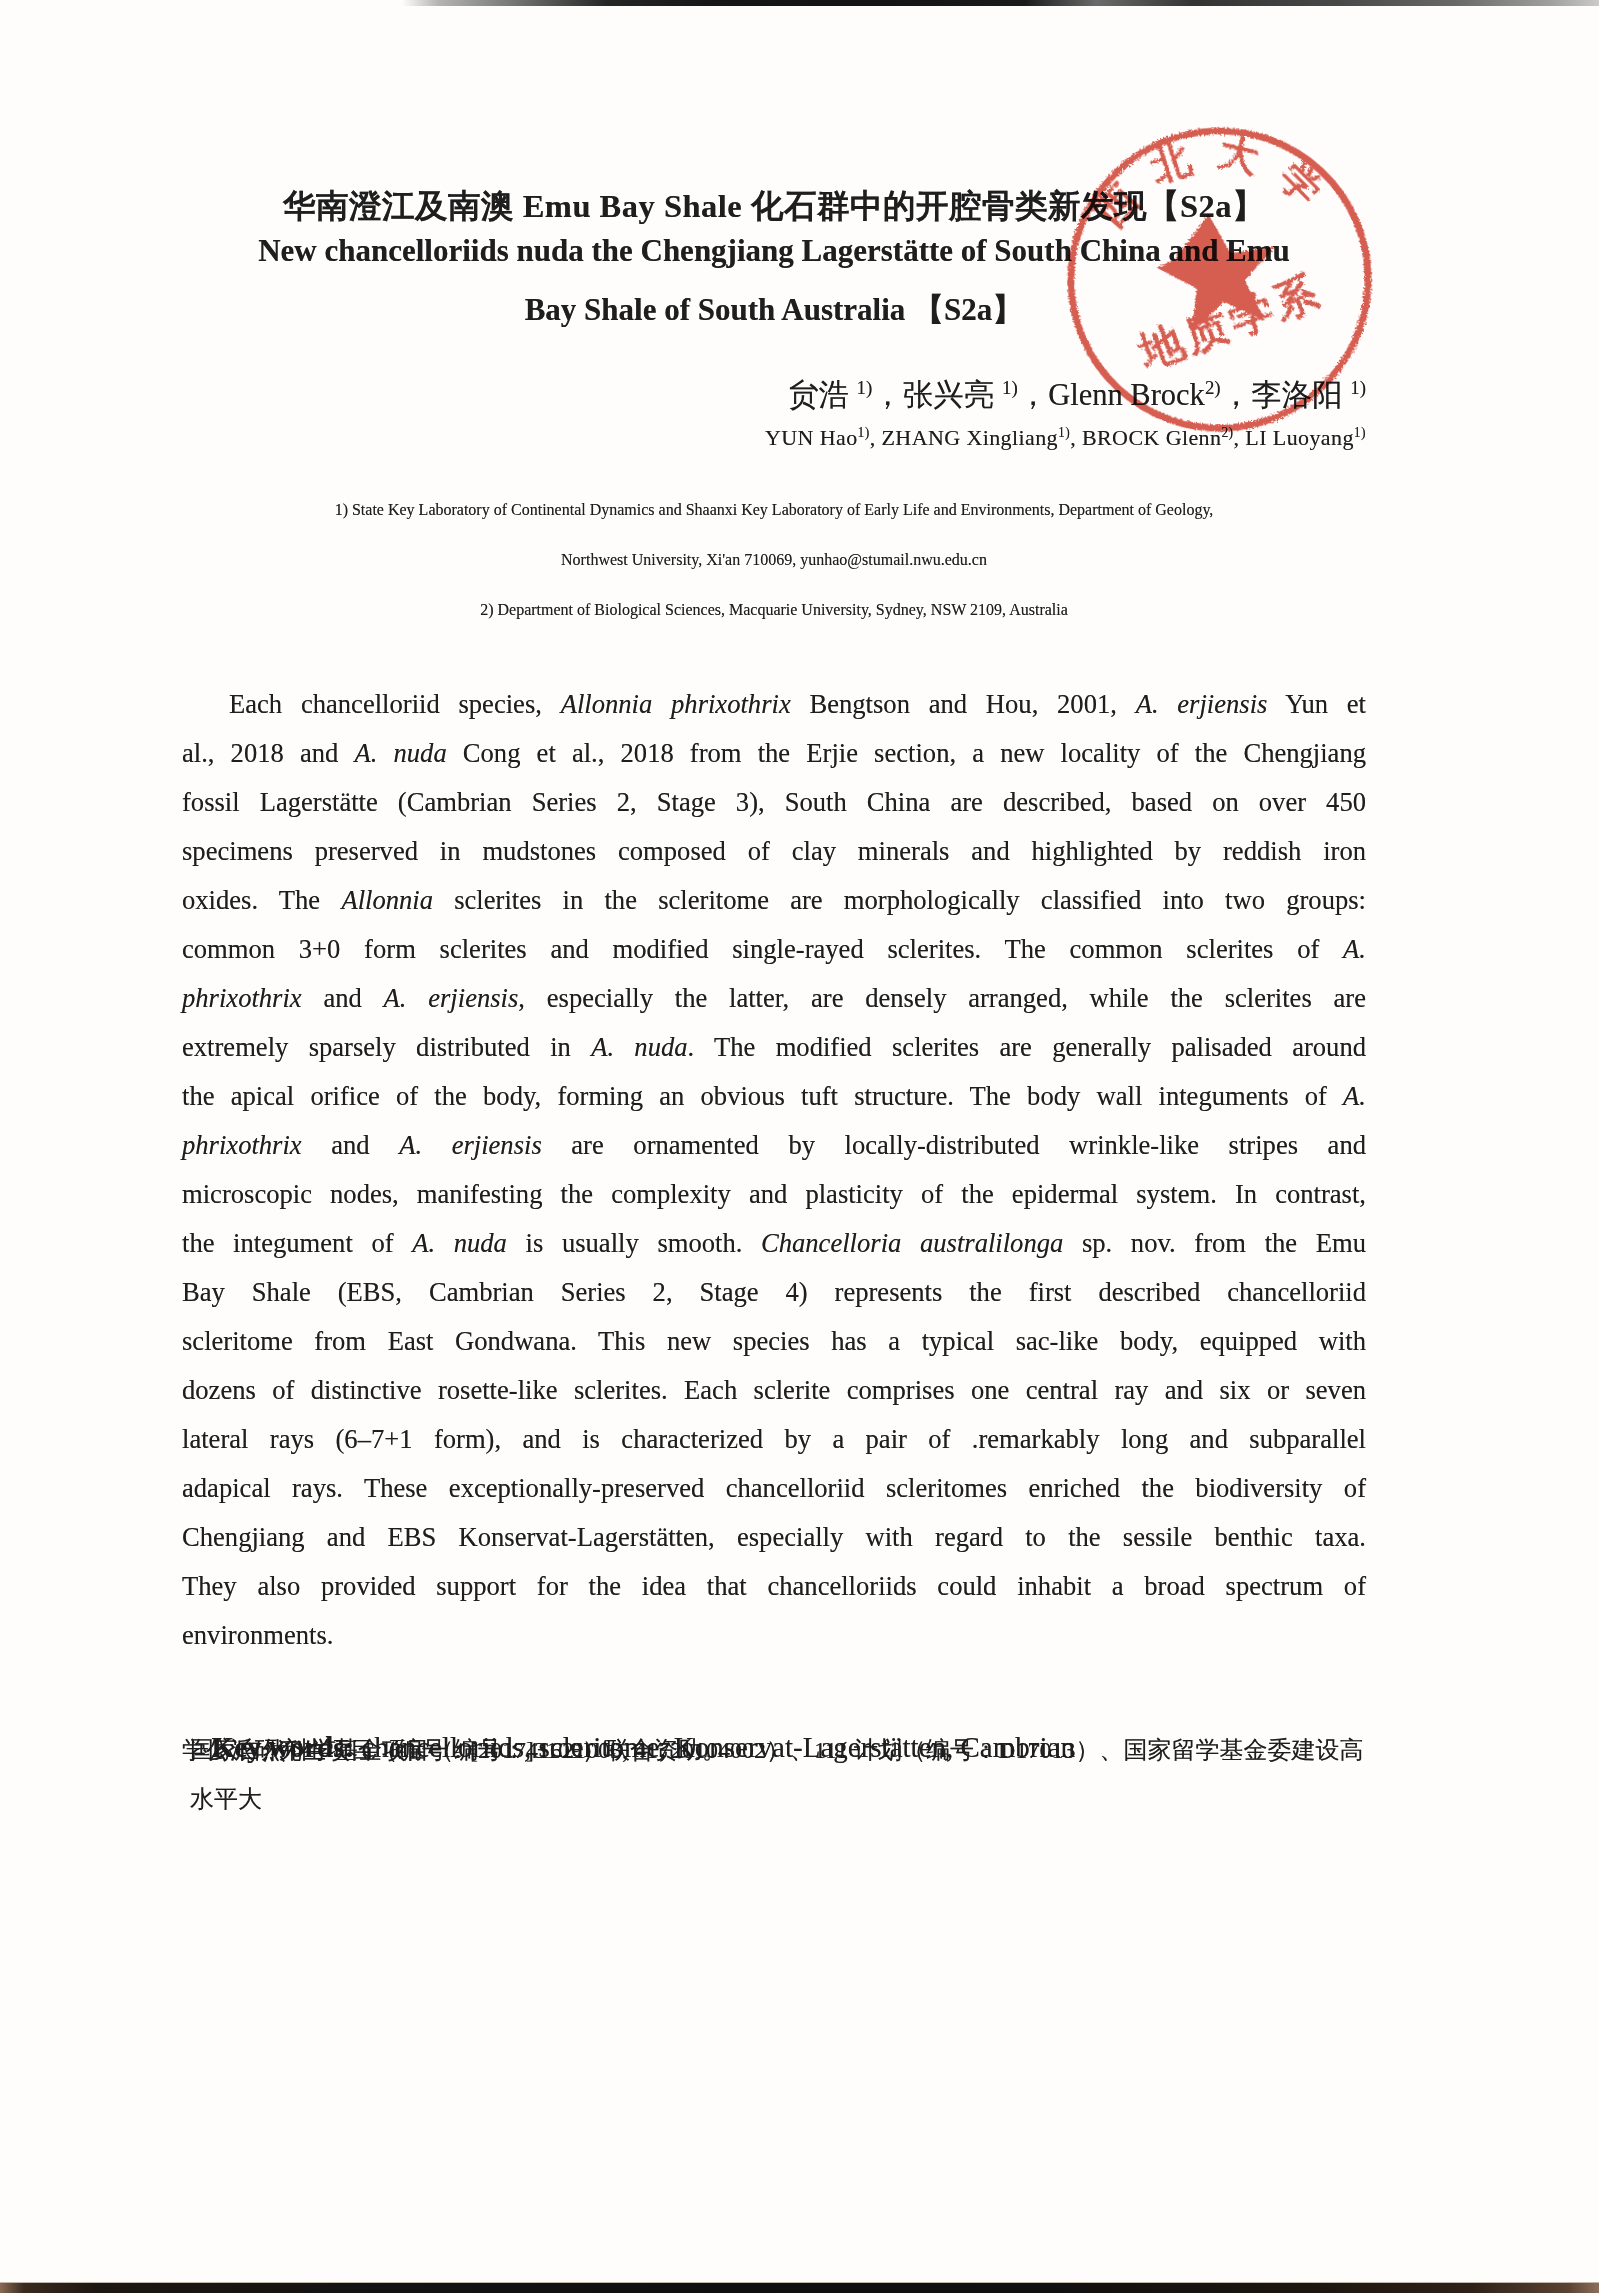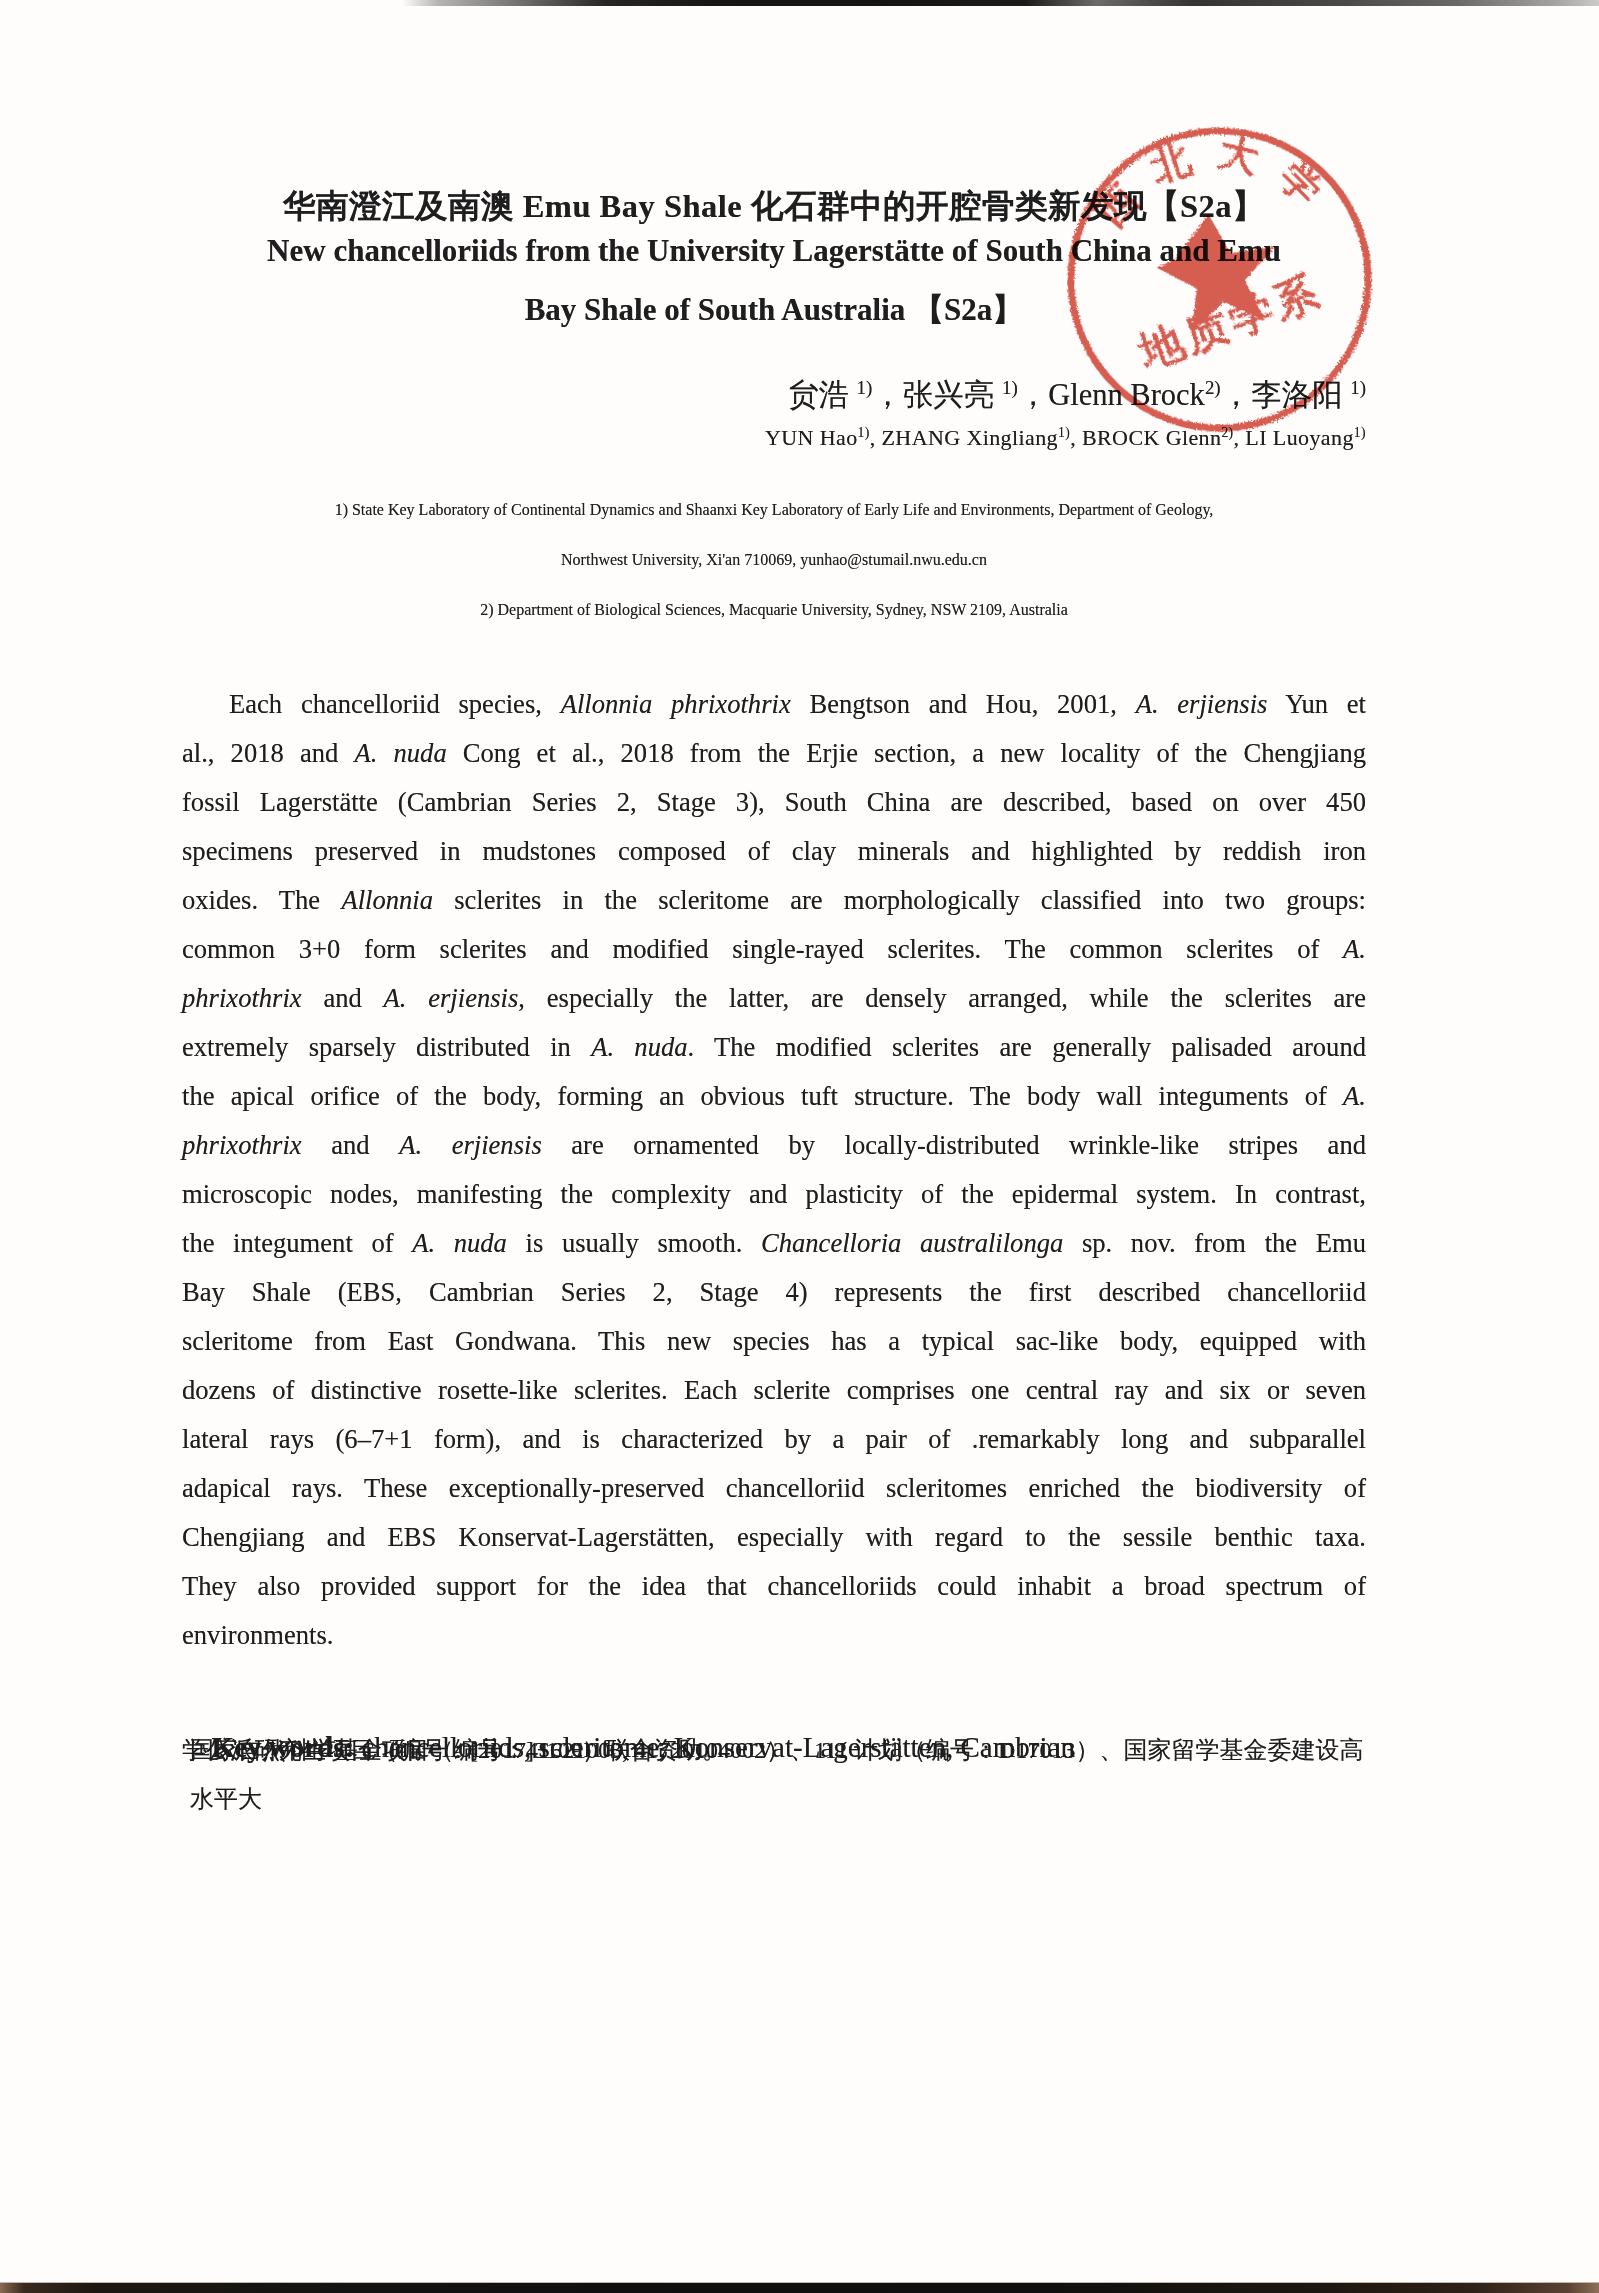--- a/index.html
+++ b/index.html
@@ -58,21 +58,21 @@
   }
 </style>
 </head>
 <body>
 
 <div class="page">
 
   <div class="scan-band-top"></div>
 
   <div class="col title title-zh softink">华南澄江及南澳 Emu Bay Shale 化石群中的开腔骨类新发现【S2a】</div>
-  <div class="col title title-en1 softink">New chancelloriids from the University Lagerstätte of South China and Emu</div>
+  <div class="col title title-en1 softink">New chancelloriids nuda the Chengjiang Lagerstätte of South China and Emu</div>
   <div class="col title title-en2 softink">Bay Shale of South Australia 【S2a】</div>
 
   <div class="col authors authors-zh softink"><span>贠浩 </span><span class="sup">1)</span><span>，张兴亮 </span><span class="sup">1)</span><span>，Glenn Brock</span><span class="sup">2)</span><span>，李洛阳 </span><span class="sup">1)</span></div>
   <div class="col authors authors-en softink"><span>YUN Hao</span><span class="sup">1)</span><span>, ZHANG Xingliang</span><span class="sup">1)</span><span>, BROCK Glenn</span><span class="sup">2)</span><span>, LI Luoyang</span><span class="sup">1)</span></div>
 
   <div class="col affils">
     <div class="affil-line softink">1) State Key Laboratory of Continental Dynamics and Shaanxi Key Laboratory of Early Life and Environments, Department of Geology,</div>
     <div class="affil-line softink">Northwest University, Xi'an 710069, yunhao@stumail.nwu.edu.cn</div>
     <div class="affil-line softink">2) Department of Biological Sciences, Macquarie University, Sydney, NSW 2109, Australia</div>
   </div>

